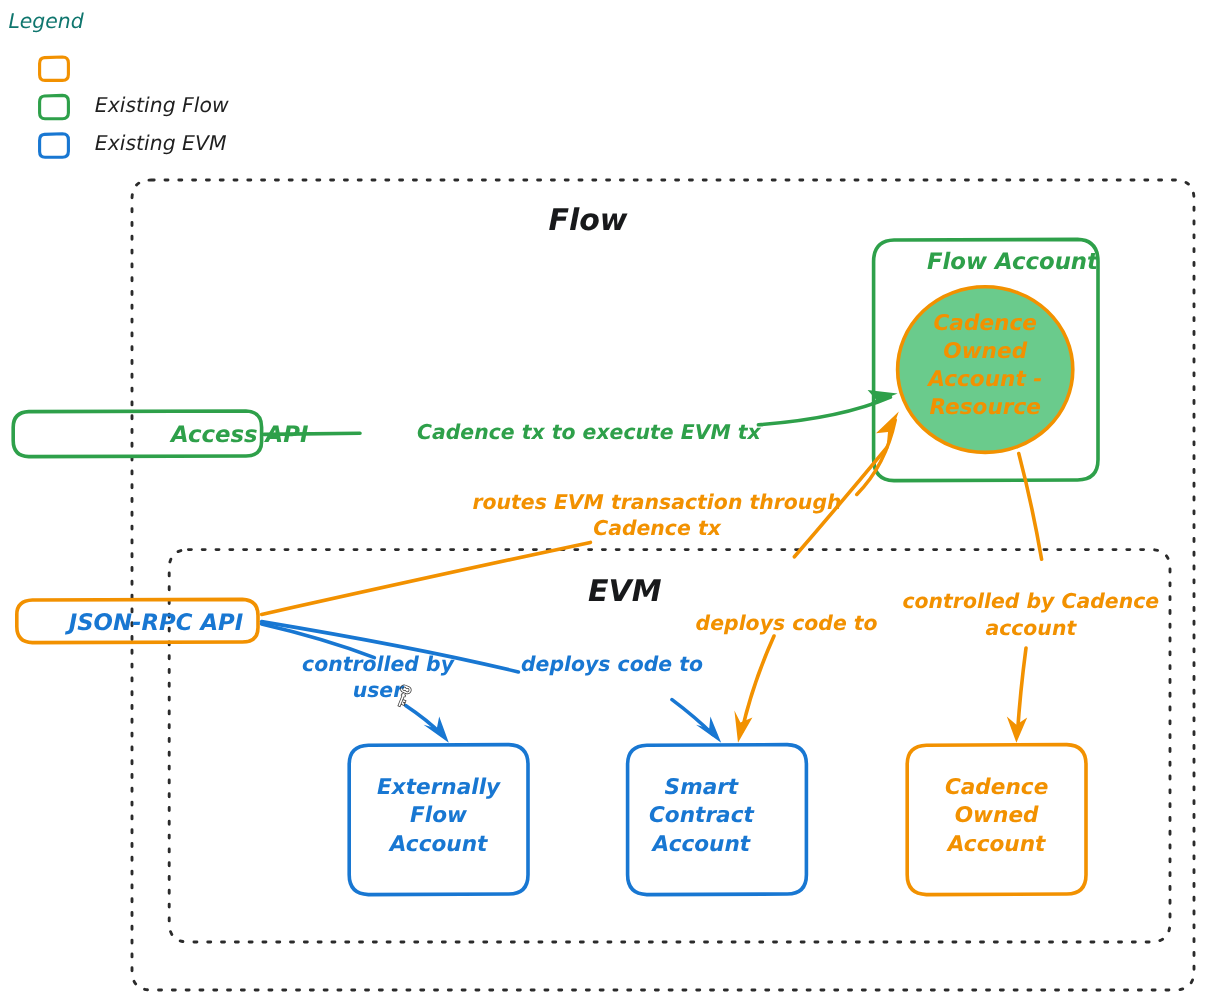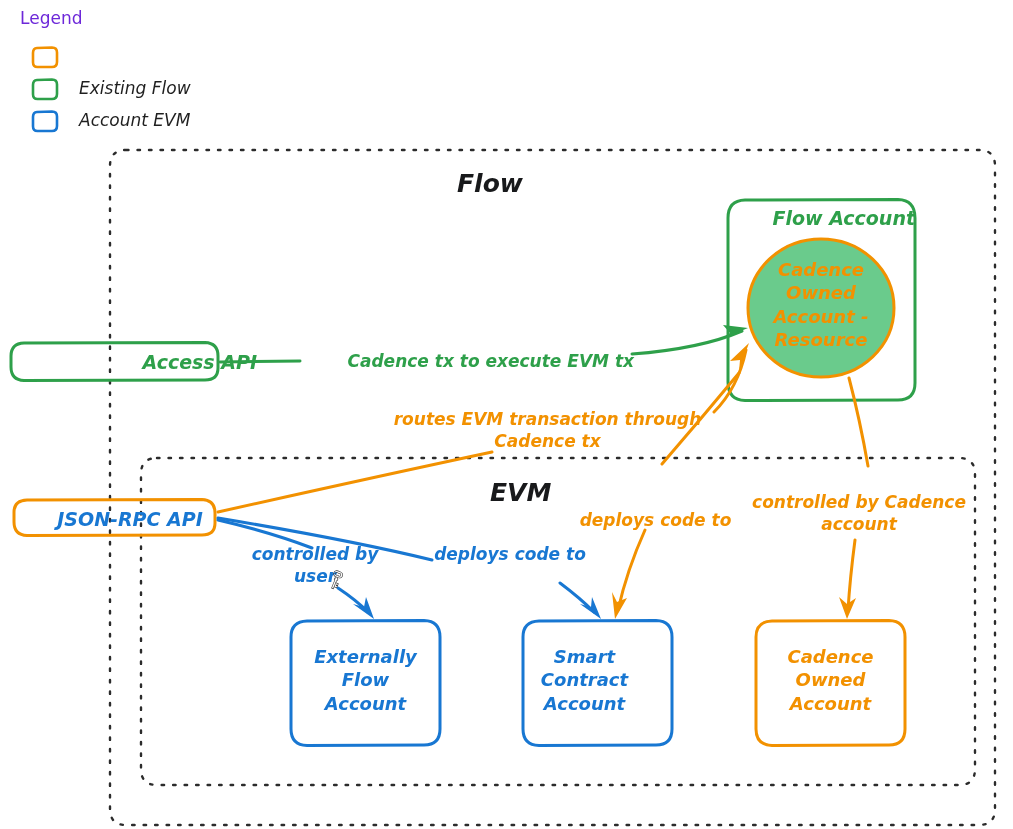--- a/index.html
+++ b/index.html
@@ -9,22 +9,22 @@
   }
   .stage{position:absolute;left:0;top:0;width:1013px;height:829px;}
 
   
   svg.layer{position:absolute;left:0;top:0;width:1013px;height:829px;overflow:visible;}
 
   
   .txt{position:absolute;white-space:pre;line-height:1.18;}
 
   .legend-title{
-    left:20px;top:8px;font-size:17px;color:#6d28d9;
-    font-family:"DejaVu Sans", sans-serif;font-weight:500;
+    left:7px;top:8px;font-size:17px;color:#0f766e;
+    font-family:"DejaVu Sans", sans-serif;font-style:italic;font-weight:500;
   }
   .legend-row-label{
     font-size:17px;color:#1f1f1f;
     font-family:"DejaVu Sans", sans-serif;font-style:italic;font-weight:500;
   }
   .container-title{
     font-size:25px;color:#18191b;font-weight:700;
     font-family:"DejaVu Sans", sans-serif;font-style:italic;
     text-align:left;
     margin-top:12px;
@@ -105,21 +105,21 @@
 
     <path class="os" d="M739,373 Q700,420 662,464 M645,530 Q627,570 618,610"></path>
     <path class="osf" d="M615,619 L627,598 L617,602 L612,592 Z"></path>
 
     <path class="os" d="M849,378 Q860,420 868,466 M855,540 Q850,578 848,610"></path>
     <path class="osf" d="M847,619 L856,598 L847,604 L839,597 Z"></path>
   </svg>
 
   <div class="txt legend-title">Legend</div>
   <div class="txt legend-row-label" style="left:79px;top:78px;">Existing Flow</div>
-  <div class="txt legend-row-label" style="left:79px;top:110px;">Account EVM</div>
+  <div class="txt legend-row-label" style="left:79px;top:110px;">Existing EVM</div>
 
   <div class="txt container-title" style="left:457px;top:157px;width:200px;">Flow</div>
   <div class="txt container-title" style="left:490px;top:466px;width:180px;">EVM</div>
 
   <div class="box-label green" style="left:11px;top:350px;width:246px;font-size:19px;">Access API</div>
 
   <div class="box-label blue" style="left:14px;top:507px;width:232px;font-size:19px;">JSON-RPC API</div>
 
   <div class="box-label green" style="left:728px;top:206px;width:187px;font-size:19px;">Flow Account</div>
 

